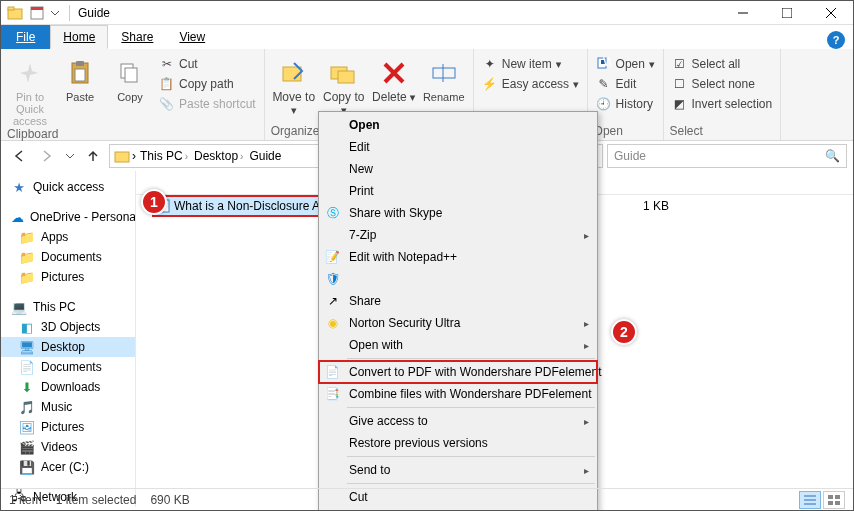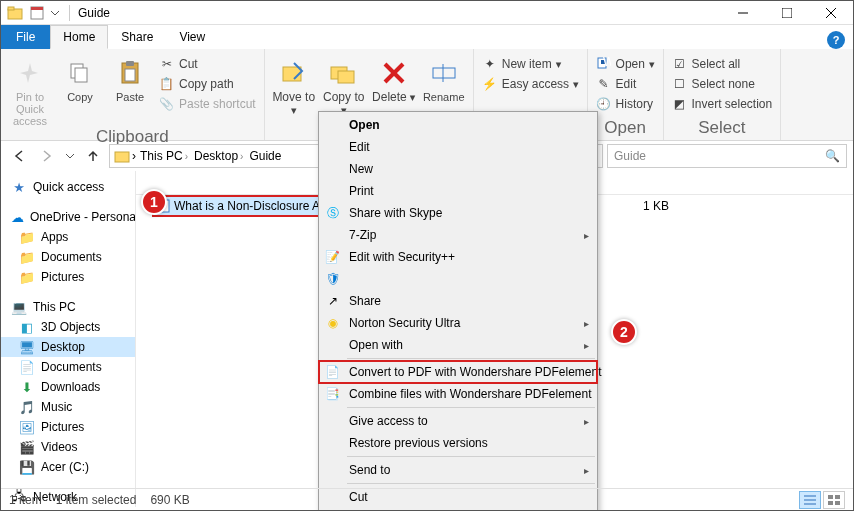--- a/index.html
+++ b/index.html
@@ -9,30 +9,30 @@
   .titlebar { height: 24px; background: #fff; display: flex; align-items: center; border-bottom: 1px solid #e0e0e0; }
   .titlebar .qat { display: flex; align-items: center; padding: 0 4px; gap: 2px; }
   .titlebar .qat-icon { width: 20px; height: 20px; display: flex; align-items: center; justify-content: center; }
   .titlebar .sep { width: 1px; height: 16px; background: #ccc; margin: 0 4px; }
   .titlebar .title { padding-left: 4px; color: #000; }
   .titlebar .win-controls { margin-left: auto; display: flex; }
   .titlebar .win-btn { width: 44px; height: 24px; display: flex; align-items: center; justify-content: center; }
 
   
   .tabs { height: 24px; display: flex; align-items: flex-end; background: #fff; }
-  .tab { padding: 4px 12px; border: 1px solid transparent; position: relative; }
+  .tab { padding: 4px 12px; border: 1px solid transparent; position: relative; text-decoration: underline; }
   .tab.file { background: #1979ca; color: #fff; padding: 4px 14px; }
   .tab.active { background: #f5f5f5; border: 1px solid #d0d0d0; border-bottom-color: #f5f5f5; }
   .help-icon { margin-left: auto; margin-right: 8px; width: 18px; height: 18px; border-radius: 50%; background: #1979ca; color:#fff; display:flex; align-items:center; justify-content:center; font-size:11px; font-weight:bold;}
 
   
   .ribbon { height: 92px; background: #f5f5f5; border-bottom: 1px solid #d8d8d8; display: flex; }
   .group { border-right: 1px solid #e0e0e0; padding: 2px 6px 0 6px; display: flex; flex-direction: column; }
   .group-body { flex: 1; display: flex; align-items: flex-start; gap: 4px; padding-top: 4px;}
-  .group-label { text-align: center; font-size: 17px; color: #666; padding-bottom: 2px; }
+  .group-label { font-size: 12px; color: #666; padding-bottom: 2px; }
   .big-btn { display: flex; flex-direction: column; align-items: center; width: 46px; gap: 2px; padding-top: 2px;}
   .big-btn .icn { width: 32px; height: 32px; display:flex; align-items:center; justify-content:center;}
   .big-btn .lbl { font-size: 11px; text-align: center; line-height: 1.1; color: #444;}
   .big-btn.disabled { opacity: 0.45; align-items: center; }
   .small-col { display: flex; flex-direction: column; gap: 2px; }
   .small-btn { display: flex; align-items: center; gap: 4px; padding: 1px 2px; font-size: 11px; color: #444; white-space: nowrap;}
   .small-btn .si { width: 16px; height: 16px; display:flex; align-items:center; justify-content:center;}
 
   
   .addrbar { height: 30px; display: flex; align-items: center; padding: 2px 6px; gap: 4px; }
@@ -141,35 +141,35 @@
         <div class="icn">
             <svg width="24" height="24">
               <path d="M12 2 L14 10 L20 12 L12 14 L10 22 L8 14 L2 12 L10 10 Z" fill="#bbb"></path>
             </svg>
           </div>
         <div class="lbl">Pin to Quick access</div>
       </div>
       <div class="big-btn">
         <div class="icn">
             <svg width="24" height="24">
-              <rect x="3" y="3" width="12" height="14" fill="#fff" stroke="#888"></rect>
-              <rect x="7" y="7" width="12" height="14" fill="#fff" stroke="#888"></rect>
-            </svg>
-          </div>
-        <div class="lbl">Copy</div>
-      </div>
-      <div class="big-btn">
-        <div class="icn">
-            <svg width="24" height="24">
               <rect x="4" y="2" width="16" height="20" fill="#d9a94b" stroke="#a07c30"></rect>
               <rect x="8" y="0" width="8" height="5" fill="#888" rx="1"></rect>
               <rect x="7" y="8" width="10" height="12" fill="#fff" stroke="#888"></rect>
             </svg>
           </div>
         <div class="lbl">Paste</div>
+      </div>
+      <div class="big-btn">
+        <div class="icn">
+            <svg width="24" height="24">
+              <rect x="3" y="3" width="12" height="14" fill="#fff" stroke="#888"></rect>
+              <rect x="7" y="7" width="12" height="14" fill="#fff" stroke="#888"></rect>
+            </svg>
+          </div>
+        <div class="lbl">Copy</div>
       </div>
       <div class="small-col">
         <div class="small-btn">
             <span class="si">✂</span>
             <span>Cut</span>
           </div>
         <div class="small-btn">
             <span class="si">📋</span>
             <span>Copy path</span>
           </div>
@@ -433,21 +433,21 @@
   <div class="ctx-item">
       <span class="ci-icon" style="color:#00aff0;">Ⓢ</span>
       <span>Share with Skype</span>
     </div>
   <div class="ctx-item">
       <span>7-Zip</span>
       <span class="ci-arrow">▸</span>
     </div>
   <div class="ctx-item">
       <span class="ci-icon" style="color:#5c9c3c;">📝</span>
-      <span>Edit with Security++</span>
+      <span>Edit with Notepad++</span>
     </div>
   <div class="ctx-item">
       <span class="ci-icon" style="color:#0078d4;">🛡</span>
     </div>
   <div class="ctx-item">
       <span class="ci-icon">↗</span>
       <span>Share</span>
     </div>
   <div class="ctx-item">
       <span class="ci-icon" style="color:#f5c518;">◉</span>

